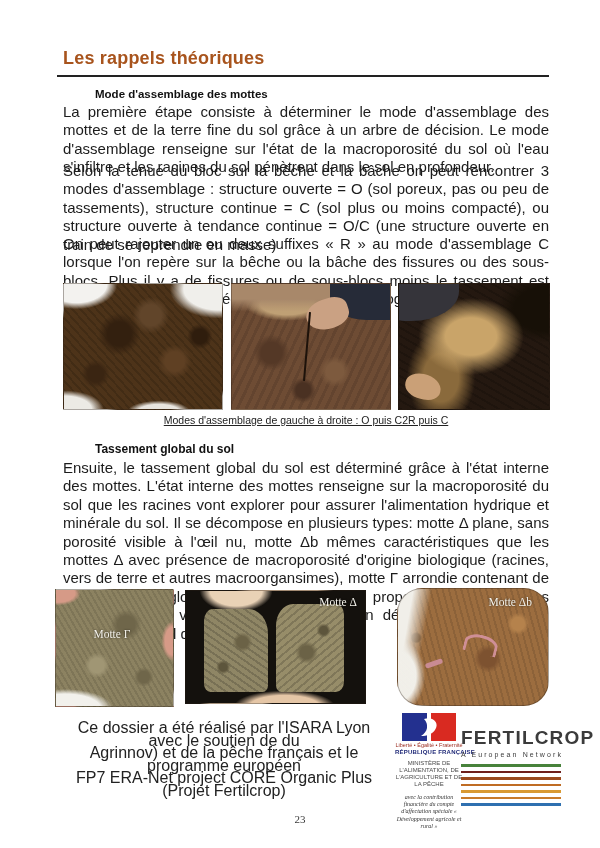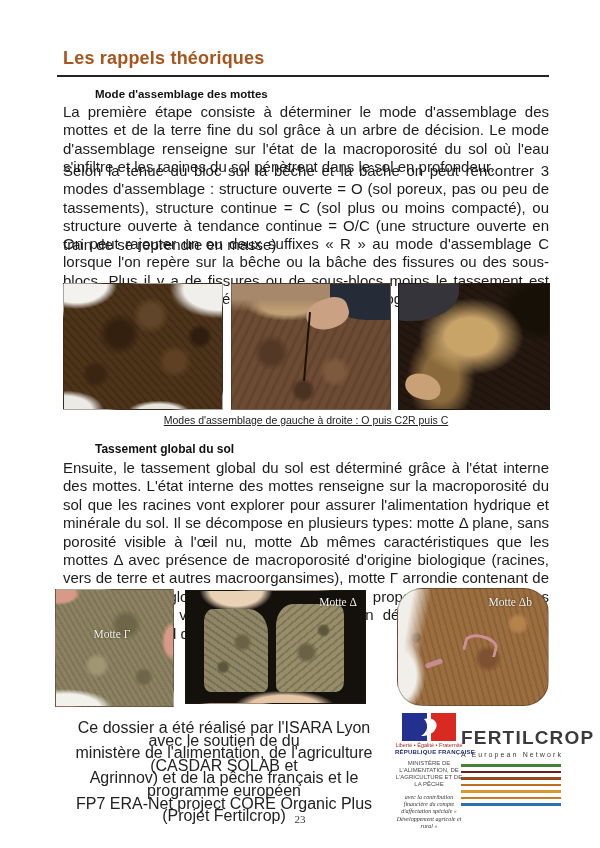--- a/index.html
+++ b/index.html
@@ -180,21 +180,20 @@
       <div class="photo photo-f">
         <i class="worm"></i>
         <i class="worm2"></i>
         <span class="motte-label lbl-f">Motte Δb</span>
       </div>
     </div>
 
     <div class="footer">
       <div class="credit">
         <div>Ce dossier a été réalisé par l'ISARA Lyon  avec le soutien de du</div>
-        <div>ministère de l'alimentation, de l'agriculture (CASDAR SOLAB et</div>
         <div>Agrinnov) et de la pêche français et le programme européen</div>
         <div>FP7 ERA-Net project CORE Organic Plus (Projet Fertilcrop)</div>
       </div>
 
       <div class="ministry">
         <svg class="flag" viewBox="0 0 54 28" xmlns="http://www.w3.org/2000/svg">
           <rect x="0" y="0" width="25" height="28" fill="#23308f"></rect>
           <rect x="29" y="0" width="25" height="28" fill="#d92a21"></rect>
           <path d="M19 23 C 26 19 27 11 22 6 C 31 3 38 10 33 17 C 30 21 25 23 19 23 Z" fill="#ffffff"></path>
         </svg>

